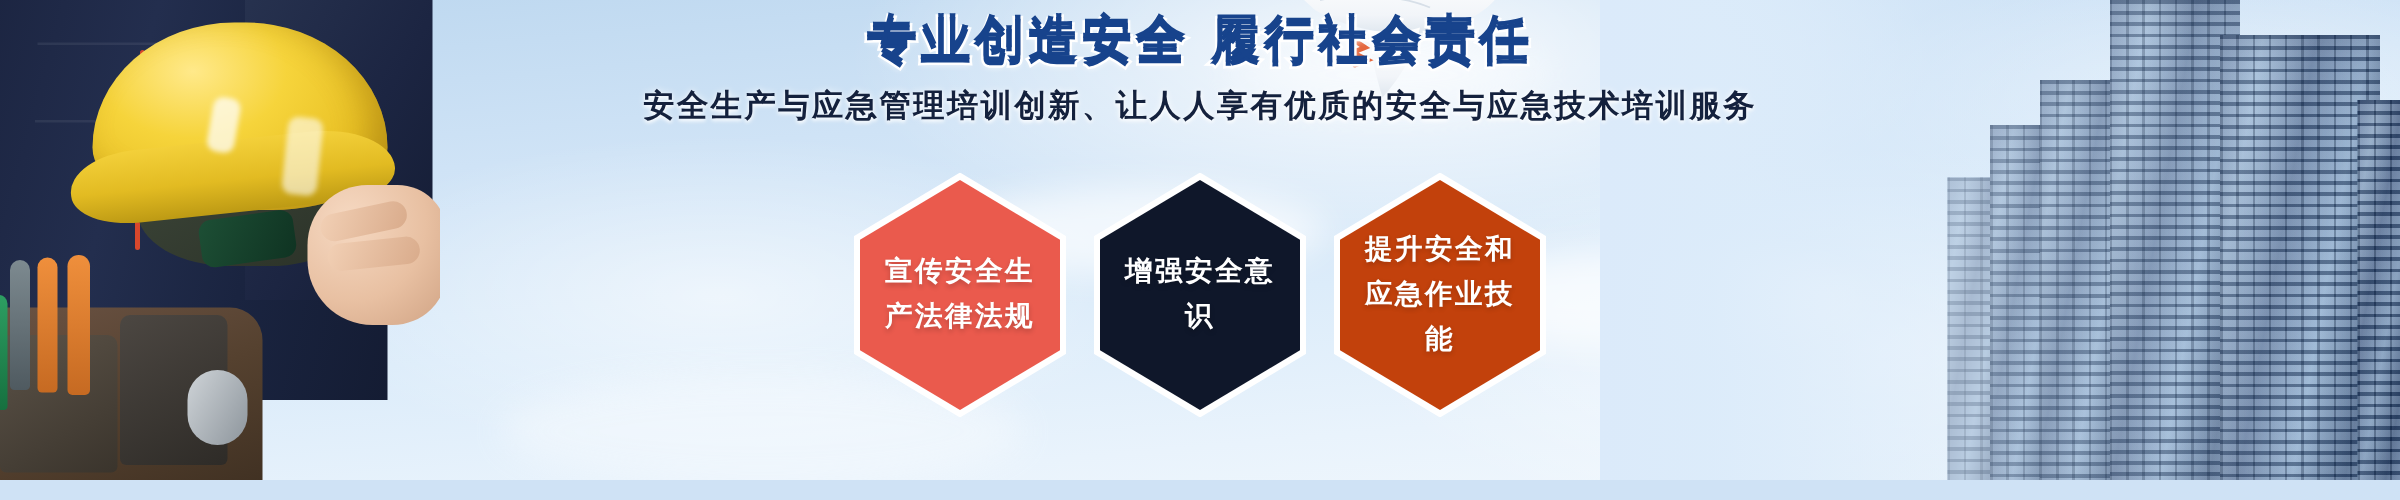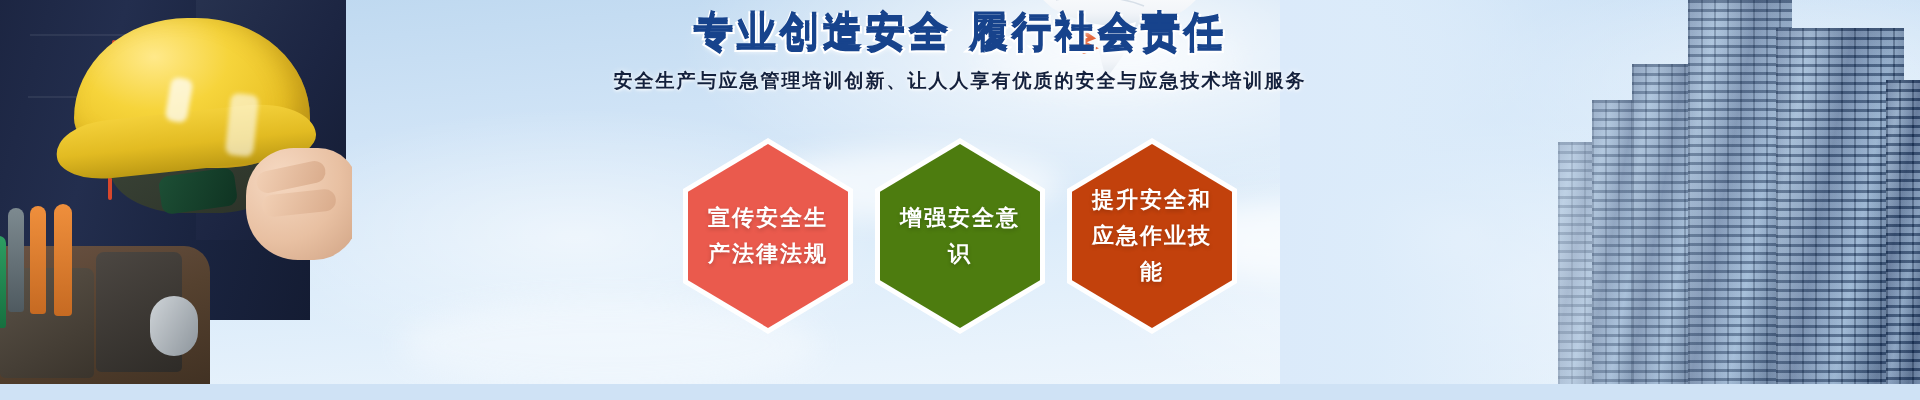--- a/index.html
+++ b/index.html
@@ -115,21 +115,21 @@
     text-shadow:0 2px 5px rgba(255,255,255,.9);
     white-space:nowrap;
   }
   .title-wrap{position:absolute;left:0;right:0;top:3px;height:54px;}
   .title-front{
     position:absolute;left:0;right:0;top:0;text-align:center;
     font-size:40px;font-weight:bold;letter-spacing:3px;color:#17438c;white-space:nowrap;
   }
   .subtitle{
     position:absolute;left:0;right:0;top:68px;text-align:center;
-    font-size:19px;font-weight:bold;letter-spacing:2px;
+    font-size:25px;font-weight:bold;letter-spacing:2px;
     color:#14213d;white-space:nowrap;
     text-shadow:0 1px 3px rgba(255,255,255,.95),0 0 6px rgba(255,255,255,.8);
   }
 
   
   .hexrow{position:absolute;left:0;right:0;top:138px;display:flex;justify-content:center;gap:22px;}
   .hex{
     position:relative;width:170px;height:196px;
     display:flex;align-items:center;justify-content:center;
     clip-path:polygon(50% 0%,100% 26%,100% 74%,50% 100%,0 74%,0 26%);
@@ -223,21 +223,21 @@
   <div class="hexrow">
 
     <div class="hex">
       <div class="hexinner" style="background:#ea5a4d">
         <div class="hextext">宣传安全生产法律法规</div>
       </div>
     </div>
 
 
     <div class="hex">
-      <div class="hexinner" style="background:#4d7c0f">
+      <div class="hexinner" style="background:#0f172a">
         <div class="hextext">增强安全意识</div>
       </div>
     </div>
 
     <div class="hex">
       <div class="hexinner" style="background:#c2410c">
         <div class="hextext">提升安全和应急作业技能</div>
       </div>
     </div>
 

